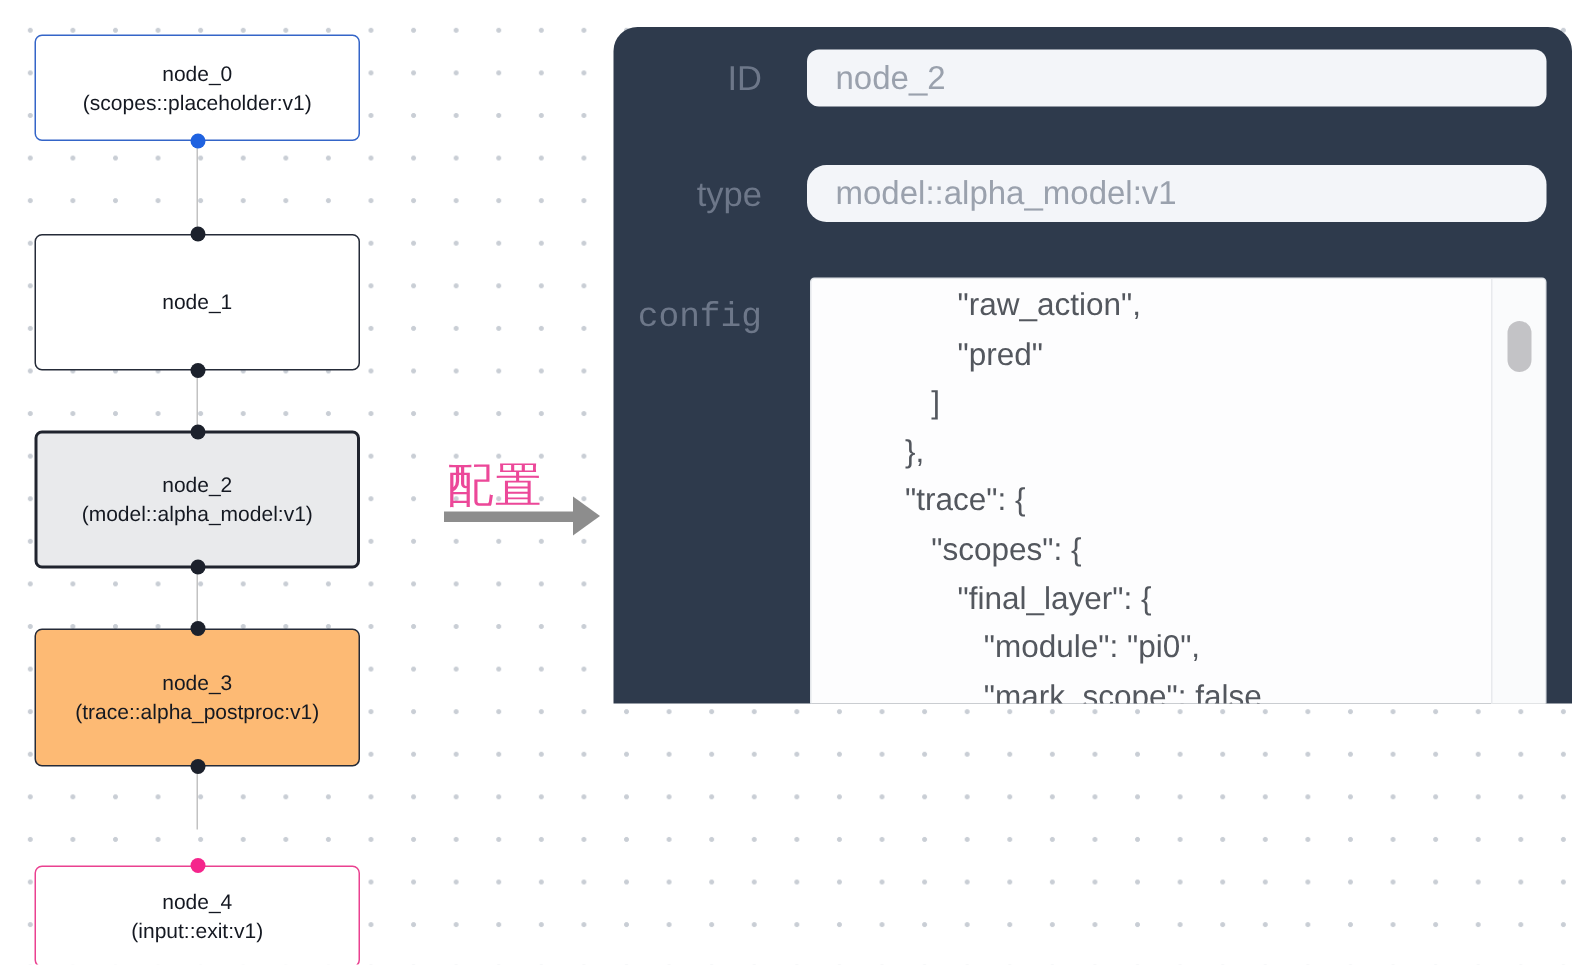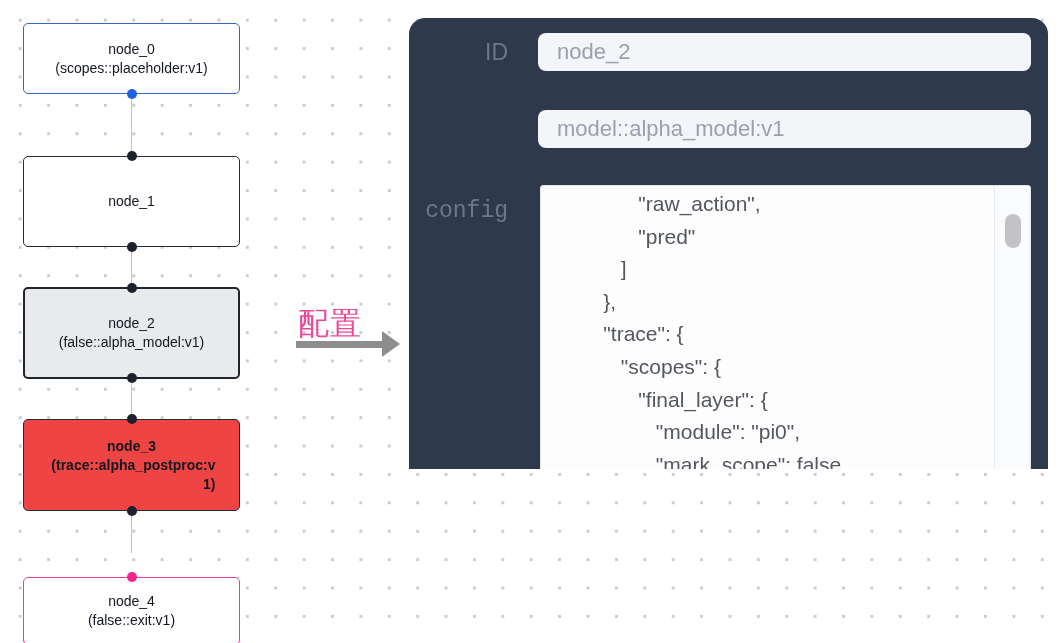--- a/index.html
+++ b/index.html
@@ -9,21 +9,21 @@
     background-color:#ffffff;
     background-image:radial-gradient(#c9ced5 1.4px, transparent 1.9px);
     background-size:28.4px 28.4px;
     background-position:6px 6px;
   }
   
   .node{
     position:absolute;left:23px;width:217px;box-sizing:border-box;
     background:#fff;border:1.5px solid #252b38;border-radius:5px;
     display:flex;flex-direction:column;justify-content:center;align-items:center;
-    text-align:right;color:#141821;font-size:14px;line-height:19px;
+    text-align:left;color:#141821;font-size:14px;line-height:19px;
   }
   .n0{top:23px;height:71px;}
   .n1{top:156px;height:91px;}
   .n2{top:287px;height:92px;border-width:2px;}
   .n3{top:419px;height:92px;}
   .n4{top:553px;height:68px;}
   .node-type{max-width:168px;word-break:break-all;}
   .port{
     position:absolute;left:50%;width:10px;height:10px;margin-left:-5px;
     border-radius:50%;background:#1c212c;z-index:3;
@@ -56,21 +56,21 @@
   }
   .lbl-id{top:15px;line-height:38px;}
   .lbl-type{top:92px;line-height:38px;}
   .lbl-config{top:180px;font-family:Liberation Mono, monospace;}
   .tinput{
     position:absolute;left:129px;width:493px;height:38px;box-sizing:border-box;
     background:#f3f5f9;border-radius:8px;color:#9aa1ad;font-size:22px;
     line-height:38px;padding-left:19px;white-space:nowrap;overflow:hidden;
   }
   .in-id{top:15px;}
-  .in-type{top:92px;}
+  .in-type{top:92px;border-radius:13px;}
   .ta{
     position:absolute;left:131px;top:167px;width:491px;height:360px;box-sizing:border-box;
     background:#fdfdfe;border:1px solid #e3e6ea;border-radius:3px;overflow:hidden;
   }
   .ta-content{
     position:absolute;left:0;top:0;right:36px;bottom:0;overflow:hidden;
     font-family:"Liberation Sans","DejaVu Sans",sans-serif;
     font-size:21px;line-height:32.6px;color:#53575e;white-space:pre;
     padding:2px 0 0 4px;
   }
@@ -109,49 +109,50 @@
   </div>
 
   <div class="node n1" style="border-color: rgb(37, 43, 56); background: rgb(255, 255, 255); gap: 24px;">
     <div class="node-label">node_1</div>
     <span class="port port-top" style="background: rgb(28, 33, 44);"></span>
     <span class="port port-bottom" style="background: rgb(28, 33, 44);"></span>
   </div>
 
   <div class="node n2" style="border-color: rgb(32, 36, 46); background: rgb(233, 234, 236);">
     <div class="node-label">node_2</div>
-    <div class="node-type">(false::alpha_model:v1)</div>
+    <div class="node-type">(model::alpha_model:v1)</div>
     <span class="port port-top" style="background: rgb(28, 33, 44);"></span>
     <span class="port port-bottom" style="background: rgb(28, 33, 44);"></span>
   </div>
 
-  <div class="node n3" style="border-color: rgb(37, 43, 56); background: #ef4444; font-weight: bold;">
+  <div class="node n3" style="border-color: rgb(37, 43, 56); background: #fdba74;">
     <div class="node-label">node_3</div>
     <div class="node-type">(trace::alpha_postproc:v1)</div>
     <span class="port port-top" style="background: rgb(28, 33, 44);"></span>
     <span class="port port-bottom" style="background: rgb(28, 33, 44);"></span>
   </div>
 
   <div class="node n4" style="border-color: rgb(234, 65, 144); background: rgb(255, 255, 255); margin-top: 24px;">
     <div class="node-label">node_4</div>
-    <div class="node-type">(false::exit:v1)</div>
+    <div class="node-type">(input::exit:v1)</div>
     <span class="port port-top" style="background: rgb(245, 37, 140);"></span>
 
   </div>
 </div>
 
 <div class="annot-label">配置</div>
 <div class="arrow-shaft"></div>
 <div class="arrow-head"></div>
 
 <div class="panel" style="background: rgb(46, 58, 76);">
 
   <div class="f-label lbl-id">ID</div>
   <div class="tinput in-id" role="textbox">node_2</div>
 
+  <div class="f-label lbl-type">type</div>
   <div class="tinput in-type" role="textbox">model::alpha_model:v1</div>
 
   <div class="f-label lbl-config">config</div>
 
   <div class="ta">
     <div class="ta-content">                "raw_action",
                 "pred"
              ]
           },
           "trace": {

